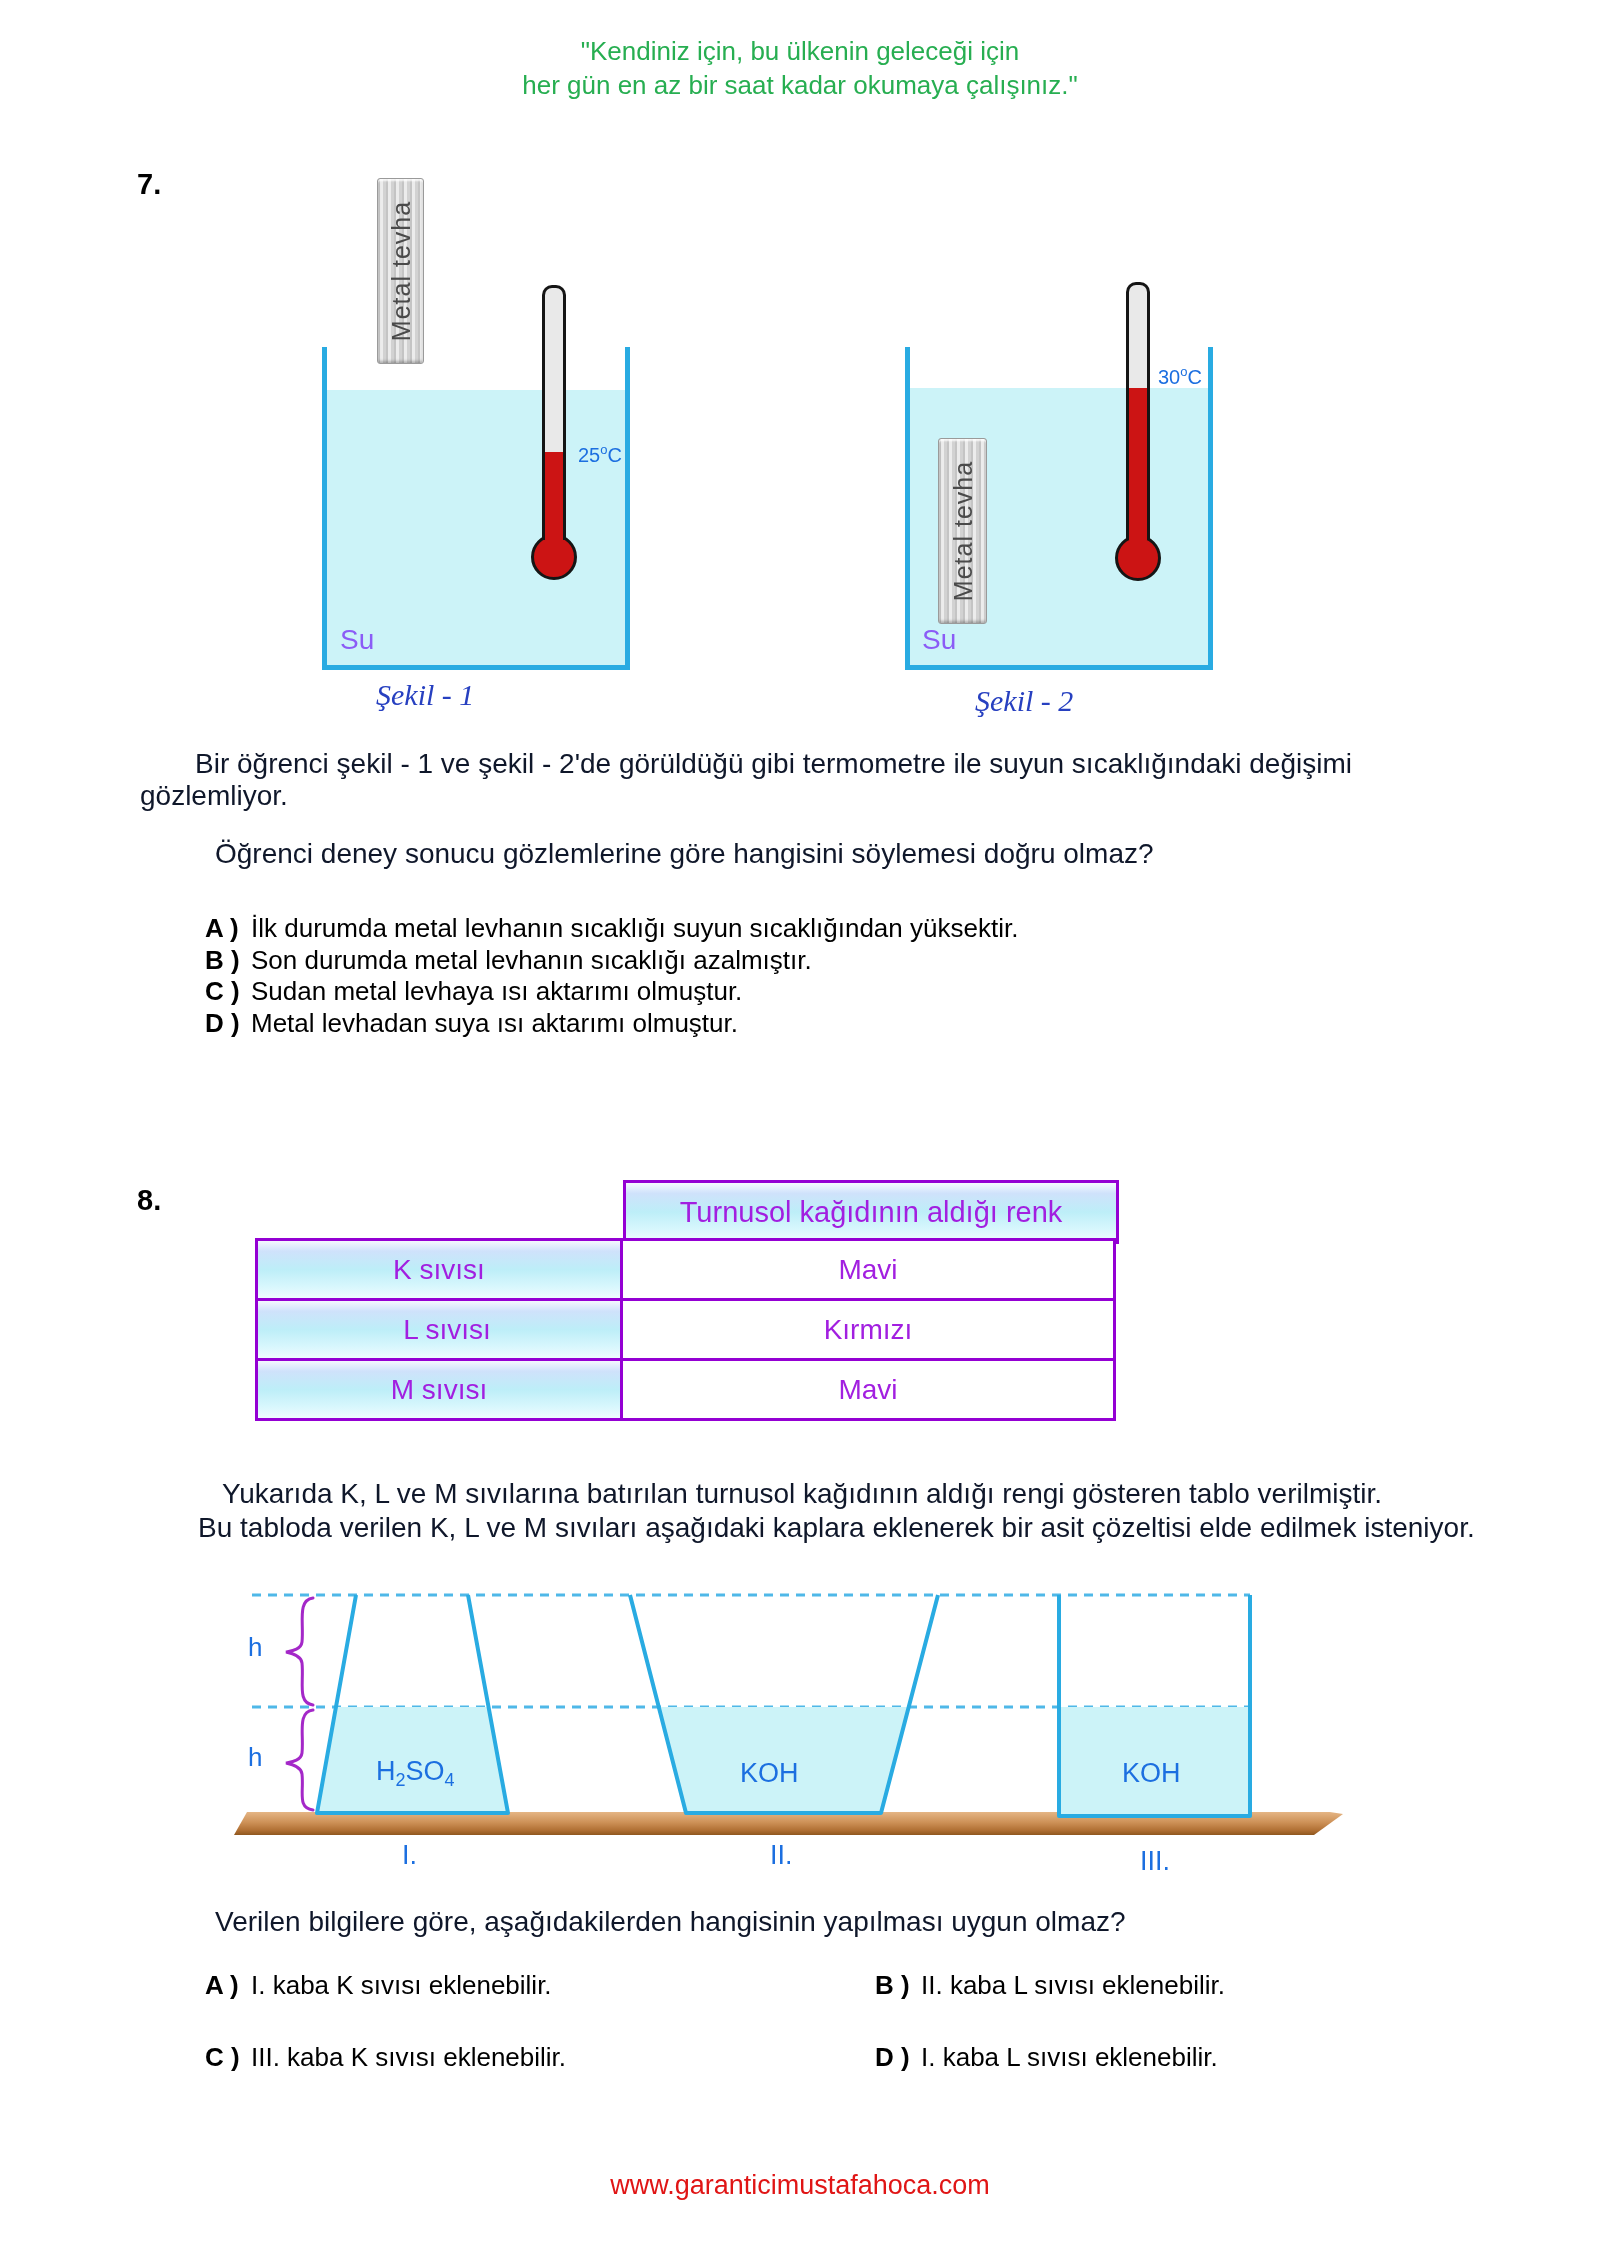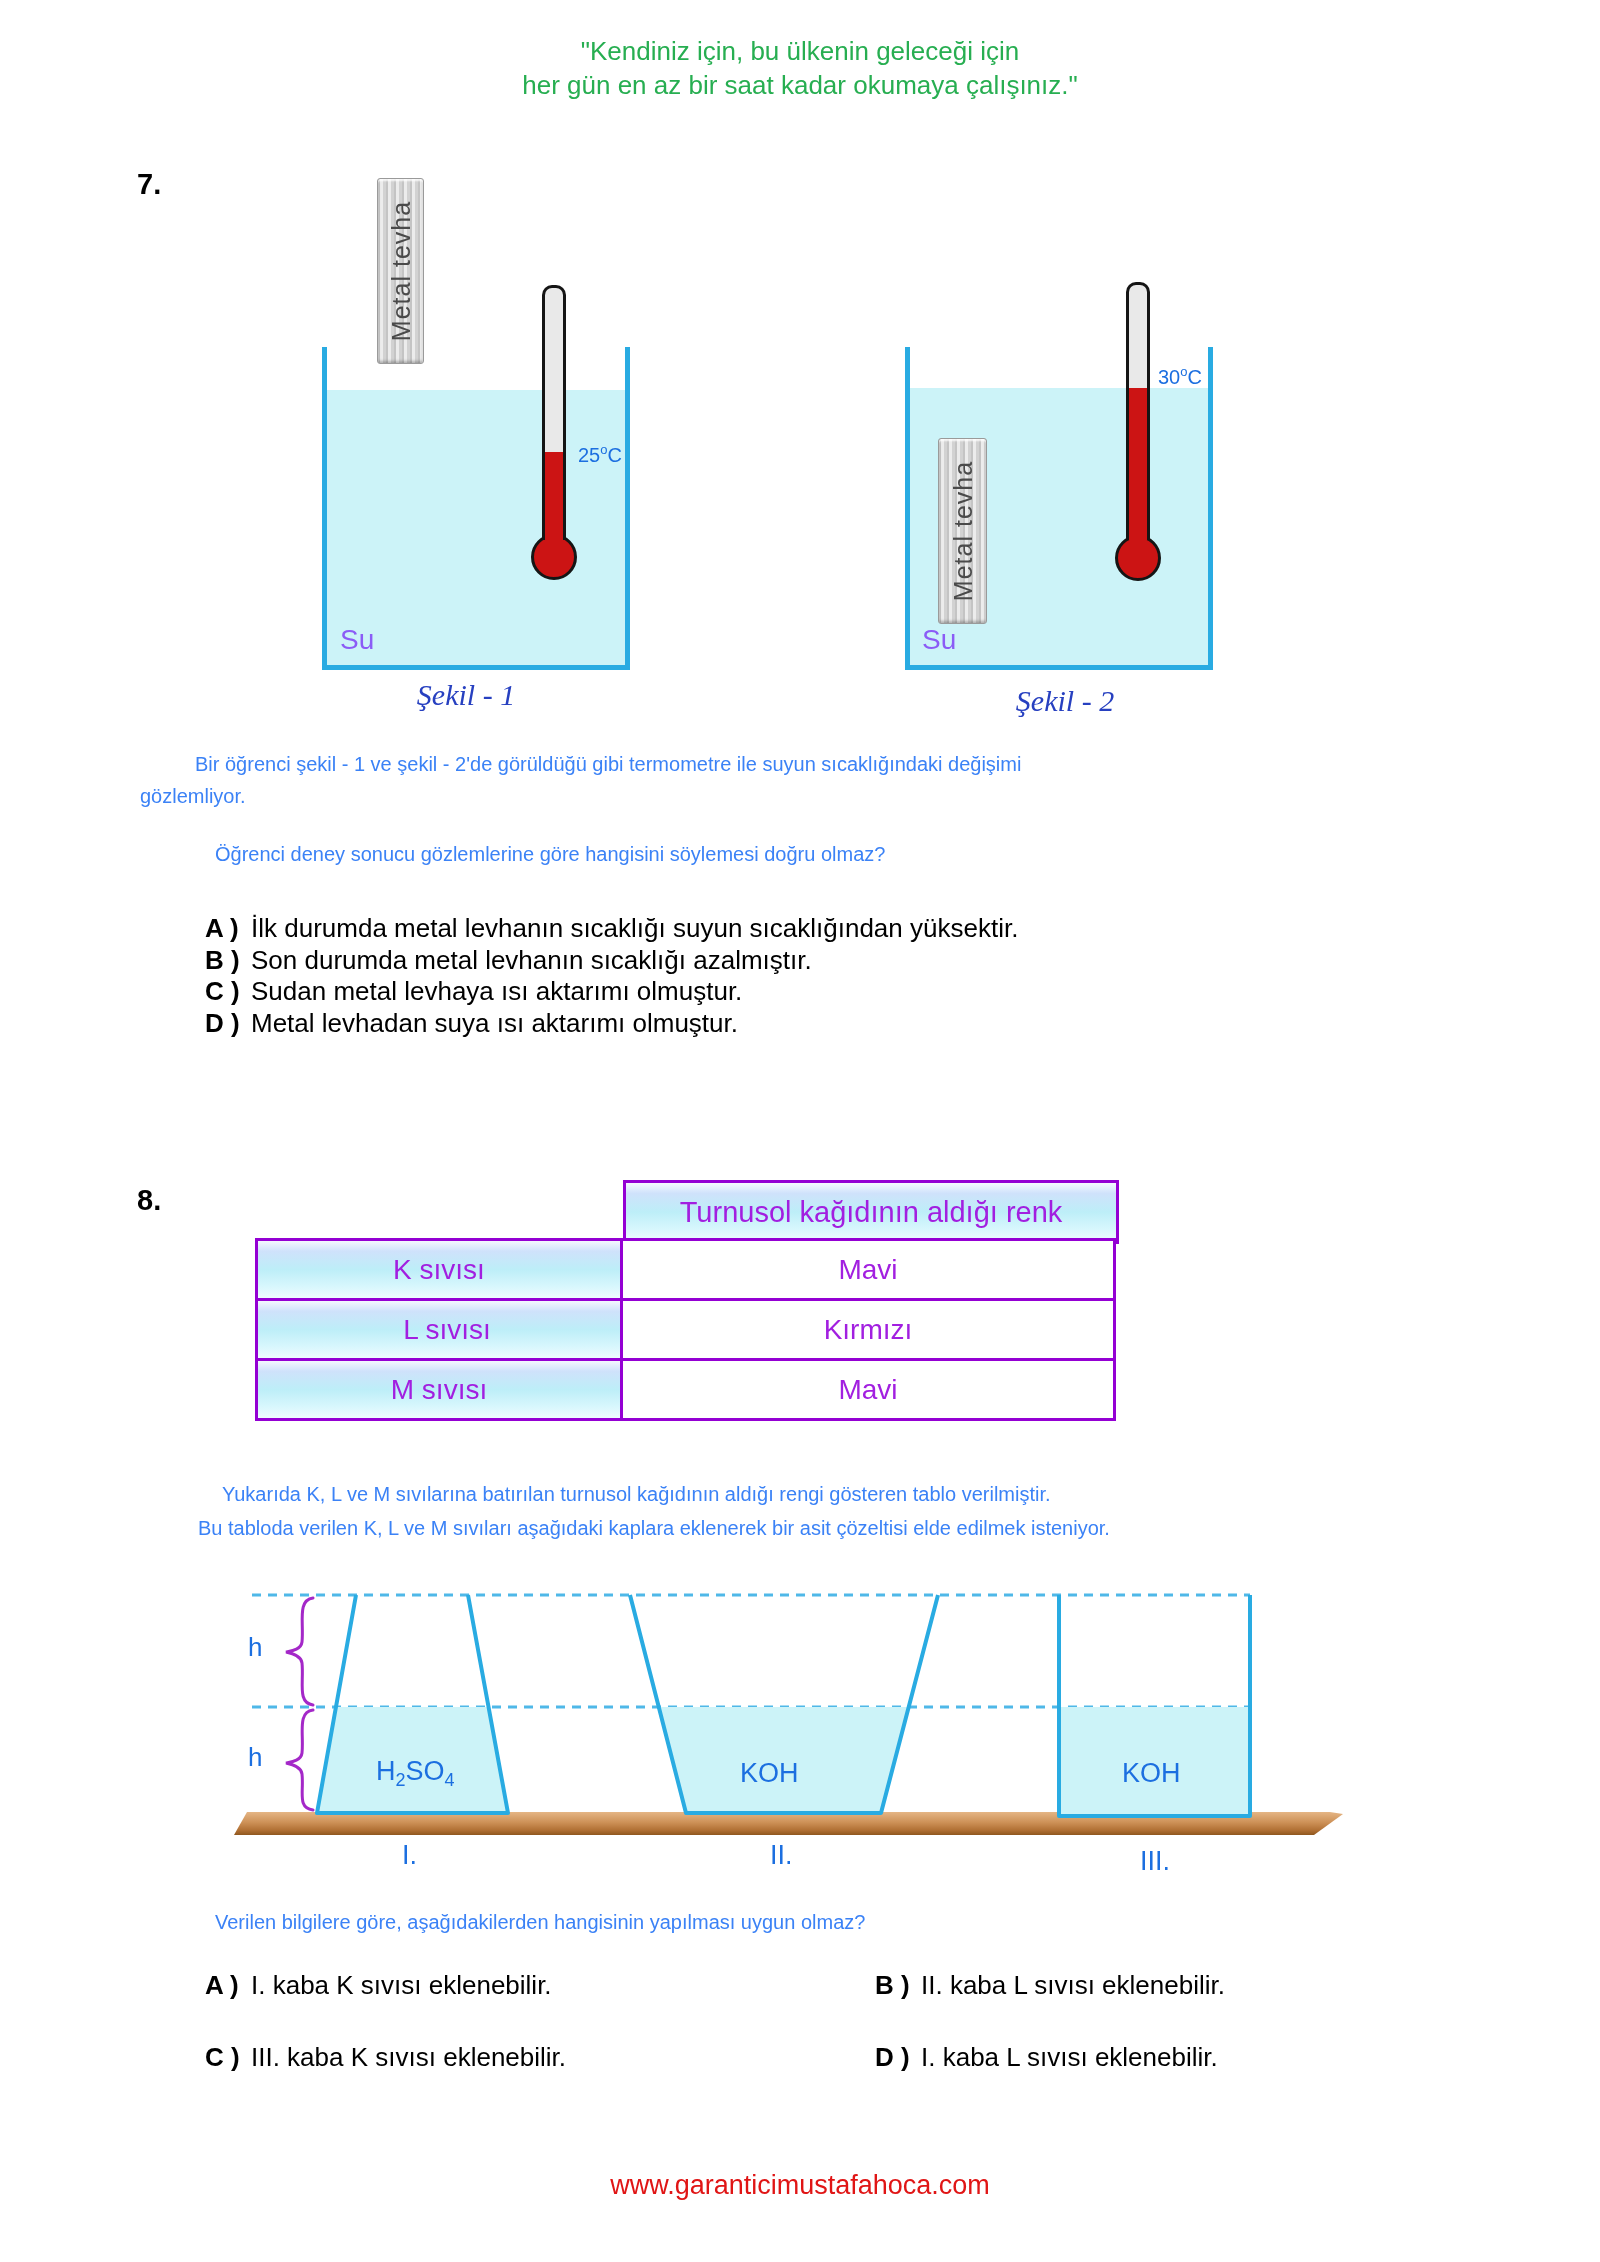--- a/index.html
+++ b/index.html
@@ -21,23 +21,23 @@
          white-space:nowrap;font-size:25px;color:#4a4a4a;letter-spacing:1px;}
   
   .t-tube{position:absolute;width:18px;border:3px solid #151515;border-bottom:none;
           border-radius:10px 10px 0 0;background:#e9e9e9;overflow:hidden;z-index:4;}
   .mercury{position:absolute;left:0;right:0;bottom:0;background:#CC1414;}
   .t-bulb{position:absolute;width:40px;height:40px;border:3px solid #151515;border-radius:50%;
           background:#CC1414;z-index:3;}
   .temp-label{color:#1C6FE0;font-size:20px;z-index:5;}
   .temp-label sup{font-size:13px;}
   .su-label{color:#8b5cf6;font-size:28px;z-index:5;}
-  .caption{color:#2740C0;font-family:"Liberation Serif",serif;font-style:italic;font-size:30px;text-align:center;}
-  
-  .body-text{font-size:20px;line-height:32px;color:#3b82f6;white-space:nowrap;}
+  .caption{color:#2740C0;font-family:"Liberation Serif",serif;font-style:italic;font-size:30px;}
+  
+  .body-text{font-size:28px;line-height:32px;color:#0f172a;white-space:nowrap;}
   .opt-row{display:flex;align-items:flex-start;height:31.5px;font-size:26px;white-space:nowrap;}
   .opt-letter{font-weight:bold;width:46px;flex:none;}
   
   .tcell{border:3px solid #9400D3;color:#A21FE0;font-size:28px;display:flex;align-items:center;
          justify-content:center;box-sizing:border-box;}
   .tgrad{background:linear-gradient(180deg,#f5f8ff 0%,#cfe2fb 18%,#bdeef8 50%,#d8f7fd 80%,#eefcff 100%);}
   .twhite{background:#ffffff;}
   
   .figsvg{position:absolute;left:0;top:0;z-index:1;pointer-events:none;}
   .dash{stroke:#4FB8E8;stroke-width:3;stroke-dasharray:9 7;fill:none;}

